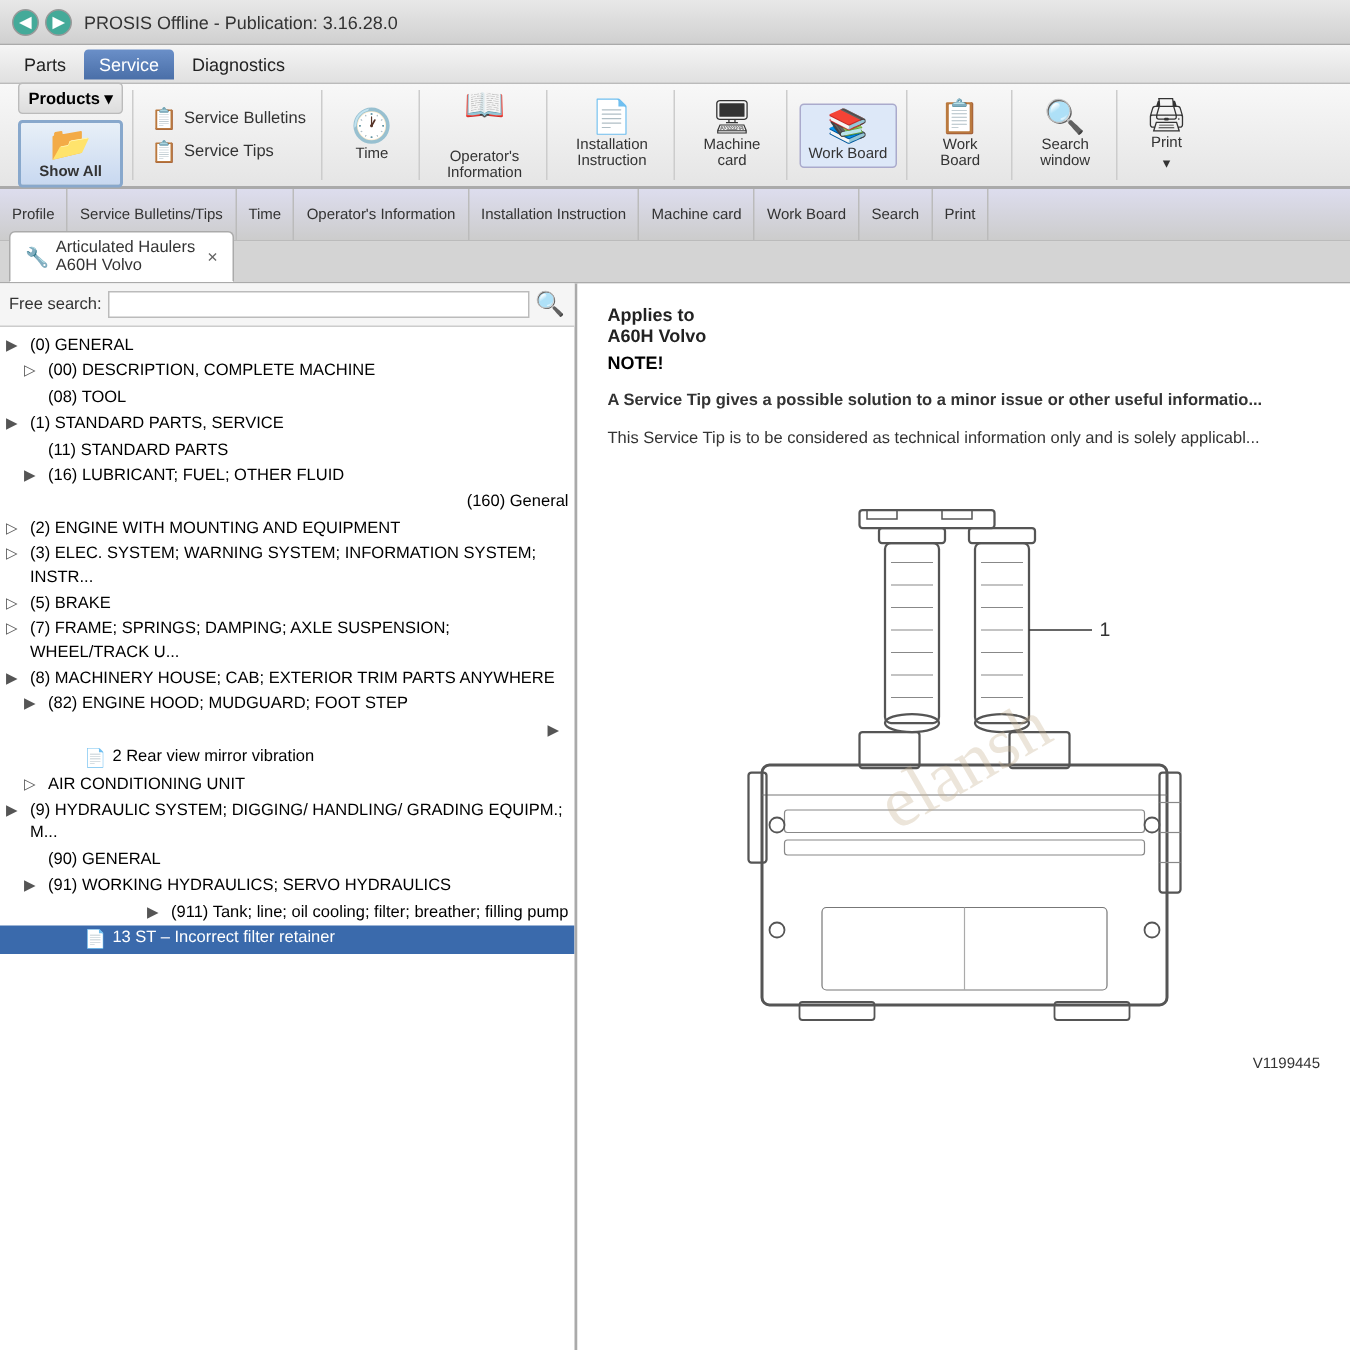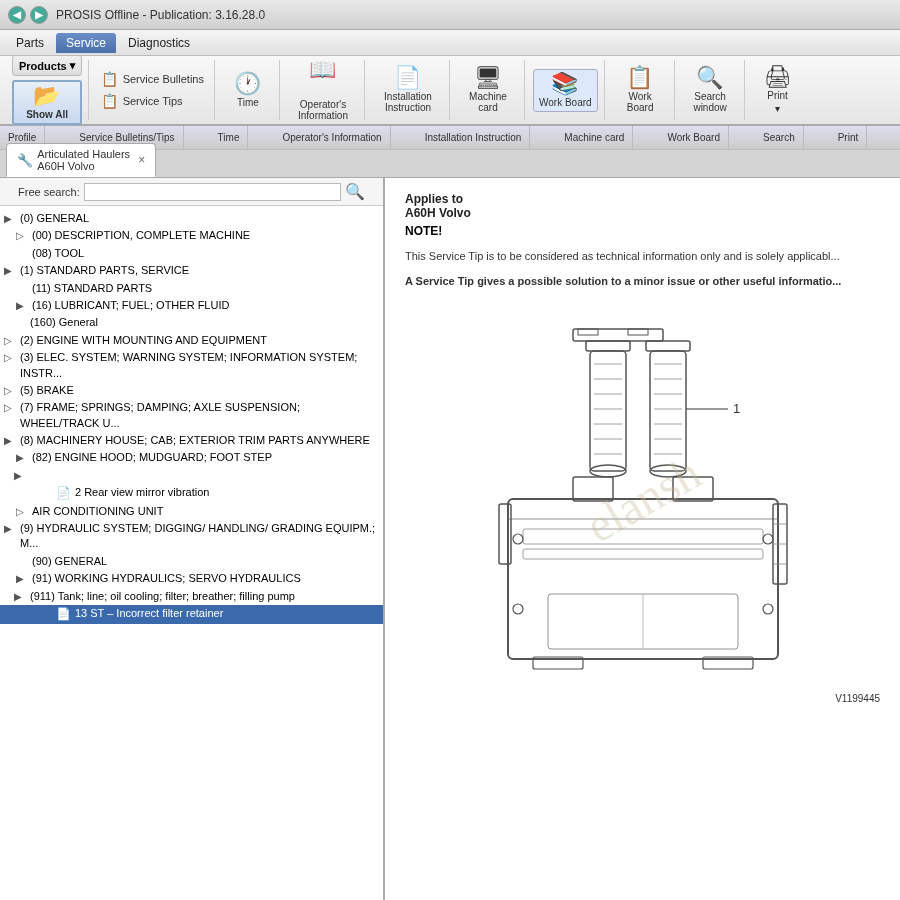--- a/index.html
+++ b/index.html
@@ -124,27 +124,26 @@
       cursor: pointer;
       font-size: 11px;
       color: #333;
       white-space: nowrap;
     }
     .submenu-icon { font-size: 14px; }
 
     
     .section-labels {
       background: linear-gradient(to bottom, #dde, #ccc);
-      height: 24px;
+      height: 35px;
       display: flex;
       align-items: center;
       border-bottom: 1px solid #bbb;
       font-size: 10px;
       color: #333;
-      gap: 26px;
     }
     .section-label {
       padding: 0 8px;
       border-right: 1px solid #bbb;
       height: 100%;
       display: flex;
       align-items: center;
     }
 
     
@@ -192,21 +191,21 @@
     .left-panel {
       width: 385px;
       border-right: 2px solid #aaa;
       background: white;
       display: flex;
       flex-direction: column;
     }
     .search-bar {
       display: flex;
       align-items: center;
-      padding: 4px 18px;
+      padding: 4px 6px;
       border-bottom: 1px solid #ccc;
       gap: 4px;
       background: #f5f5f5;
     }
     .search-label {
       font-size: 11px;
       color: #333;
     }
     .search-input {
       flex: 1;
@@ -235,21 +234,21 @@
       line-height: 1.4;
     }
     .tree-item.selected { background: #3a6aac; color: white; }
     .tree-toggle {
       min-width: 14px;
       font-size: 10px;
       color: #555;
       margin-top: 1px;
     }
     .tree-item.indent-1 { padding-left: 16px; }
-    .tree-item.indent-2 { padding-left: 14px; }
+    .tree-item.indent-2 { padding-left: 14px; justify-content: flex-end; }
     .tree-item.indent-3 { padding-left: 40px; }
 
     .tree-file-icon { font-size: 12px; color: #f80; margin-right: 2px; }
 
     
     .right-panel {
       flex: 1;
       background: white;
       overflow-y: auto;
       padding: 14px 20px;
@@ -553,22 +552,22 @@
     <div class="applies-to">
       <span>Applies to</span>
       <span>A60H Volvo</span>
     </div>
 
 
     <div class="note-box">
       <div class="note-label">NOTE!</div>
     </div>
 
+    <div class="tip-text bold-tip">A Service Tip gives a possible solution to a minor issue or other useful informatio...</div>
     <div class="tip-text">This Service Tip is to be considered as technical information only and is solely applicabl...</div>
-    <div class="tip-text bold-tip">A Service Tip gives a possible solution to a minor issue or other useful informatio...</div>
 
     <div class="diagram-area">
       <svg class="diagram-svg" viewBox="0 0 450 380" xmlns="http://www.w3.org/2000/svg">
 
         <rect x="0" y="0" width="450" height="380" fill="white"></rect>
 
         <rect x="155" y="20" width="90" height="12" rx="2" fill="none" stroke="#555" stroke-width="1.5"></rect>
         <rect x="160" y="20" width="20" height="6" fill="none" stroke="#555" stroke-width="1"></rect>
         <rect x="210" y="20" width="20" height="6" fill="none" stroke="#555" stroke-width="1"></rect>
 

